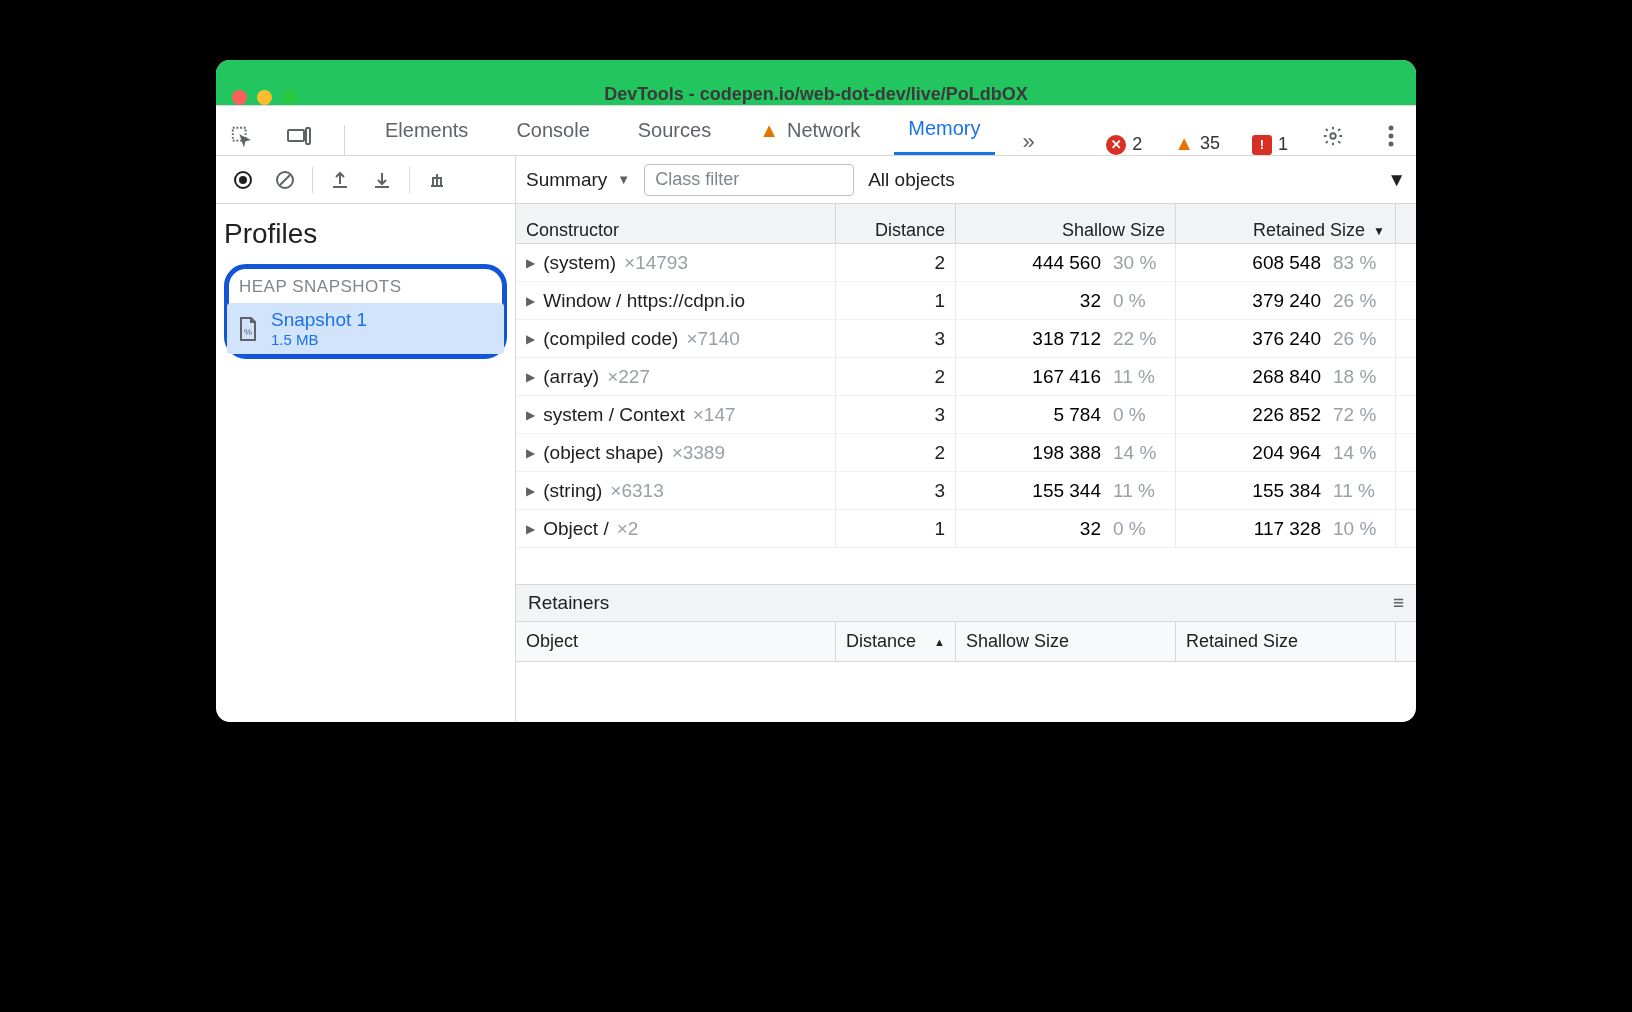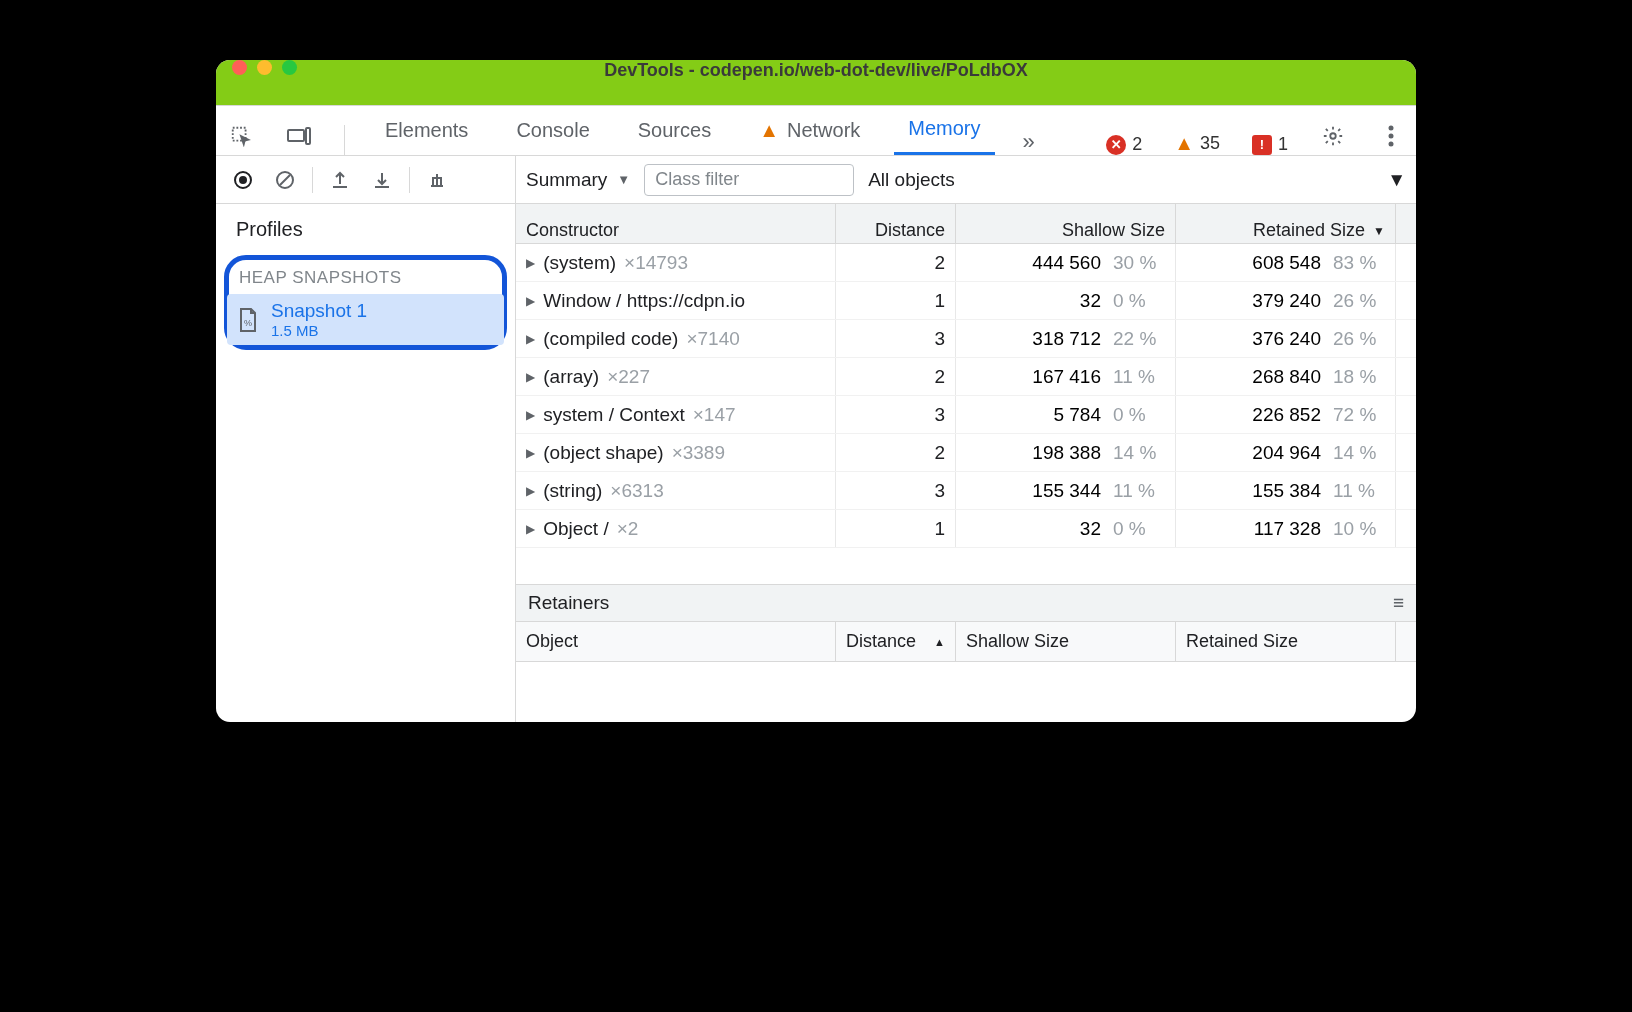--- a/index.html
+++ b/index.html
@@ -16,23 +16,23 @@
   .window {
     width: 1200px;
     background: #fff;
     border-radius: 14px;
     box-shadow: 0 20px 60px rgba(0,0,0,0.5);
     overflow: hidden;
   }
   .titlebar {
     height: 46px;
     display: flex;
-    align-items: flex-start;
+    align-items: flex-end;
     padding: 0 16px;
-    background: #84cc16;
+    background: #22c55e;
     border-bottom: 1px solid #d8d8d8;
     position: relative;
   }
   .traffic-lights { display: flex; gap: 10px; }
   .tl { width: 15px; height: 15px; border-radius: 50%; }
   .tl.red { background: #ff5f57; }
   .tl.yellow { background: #febc2e; }
   .tl.green { background: #28c840; }
   .title {
     position: absolute;
@@ -89,22 +89,22 @@
     padding: 0 8px;
     gap: 4px;
   }
   .sidebar-toolbar .tbtn {
     width: 38px; height: 38px;
     display: flex; align-items: center; justify-content: center;
     color: #5f6368;
   }
   .vdiv { width:1px; height:26px; background:#d8d8d8; margin: 0 4px;}
   .profiles-label {
-    font-size: 20px; color: #202124;
-    padding: 14px 20px 10px;
+    font-size: 28px; color: #202124;
+    padding: 14px 8px 10px;
   }
   .highlight-box {
     margin: 4px 8px;
     border: 5px solid #1355d8;
     border-radius: 22px;
     padding: 8px 4px 0;
     background: transparent;
     position: relative;
   }
   .section-label {

